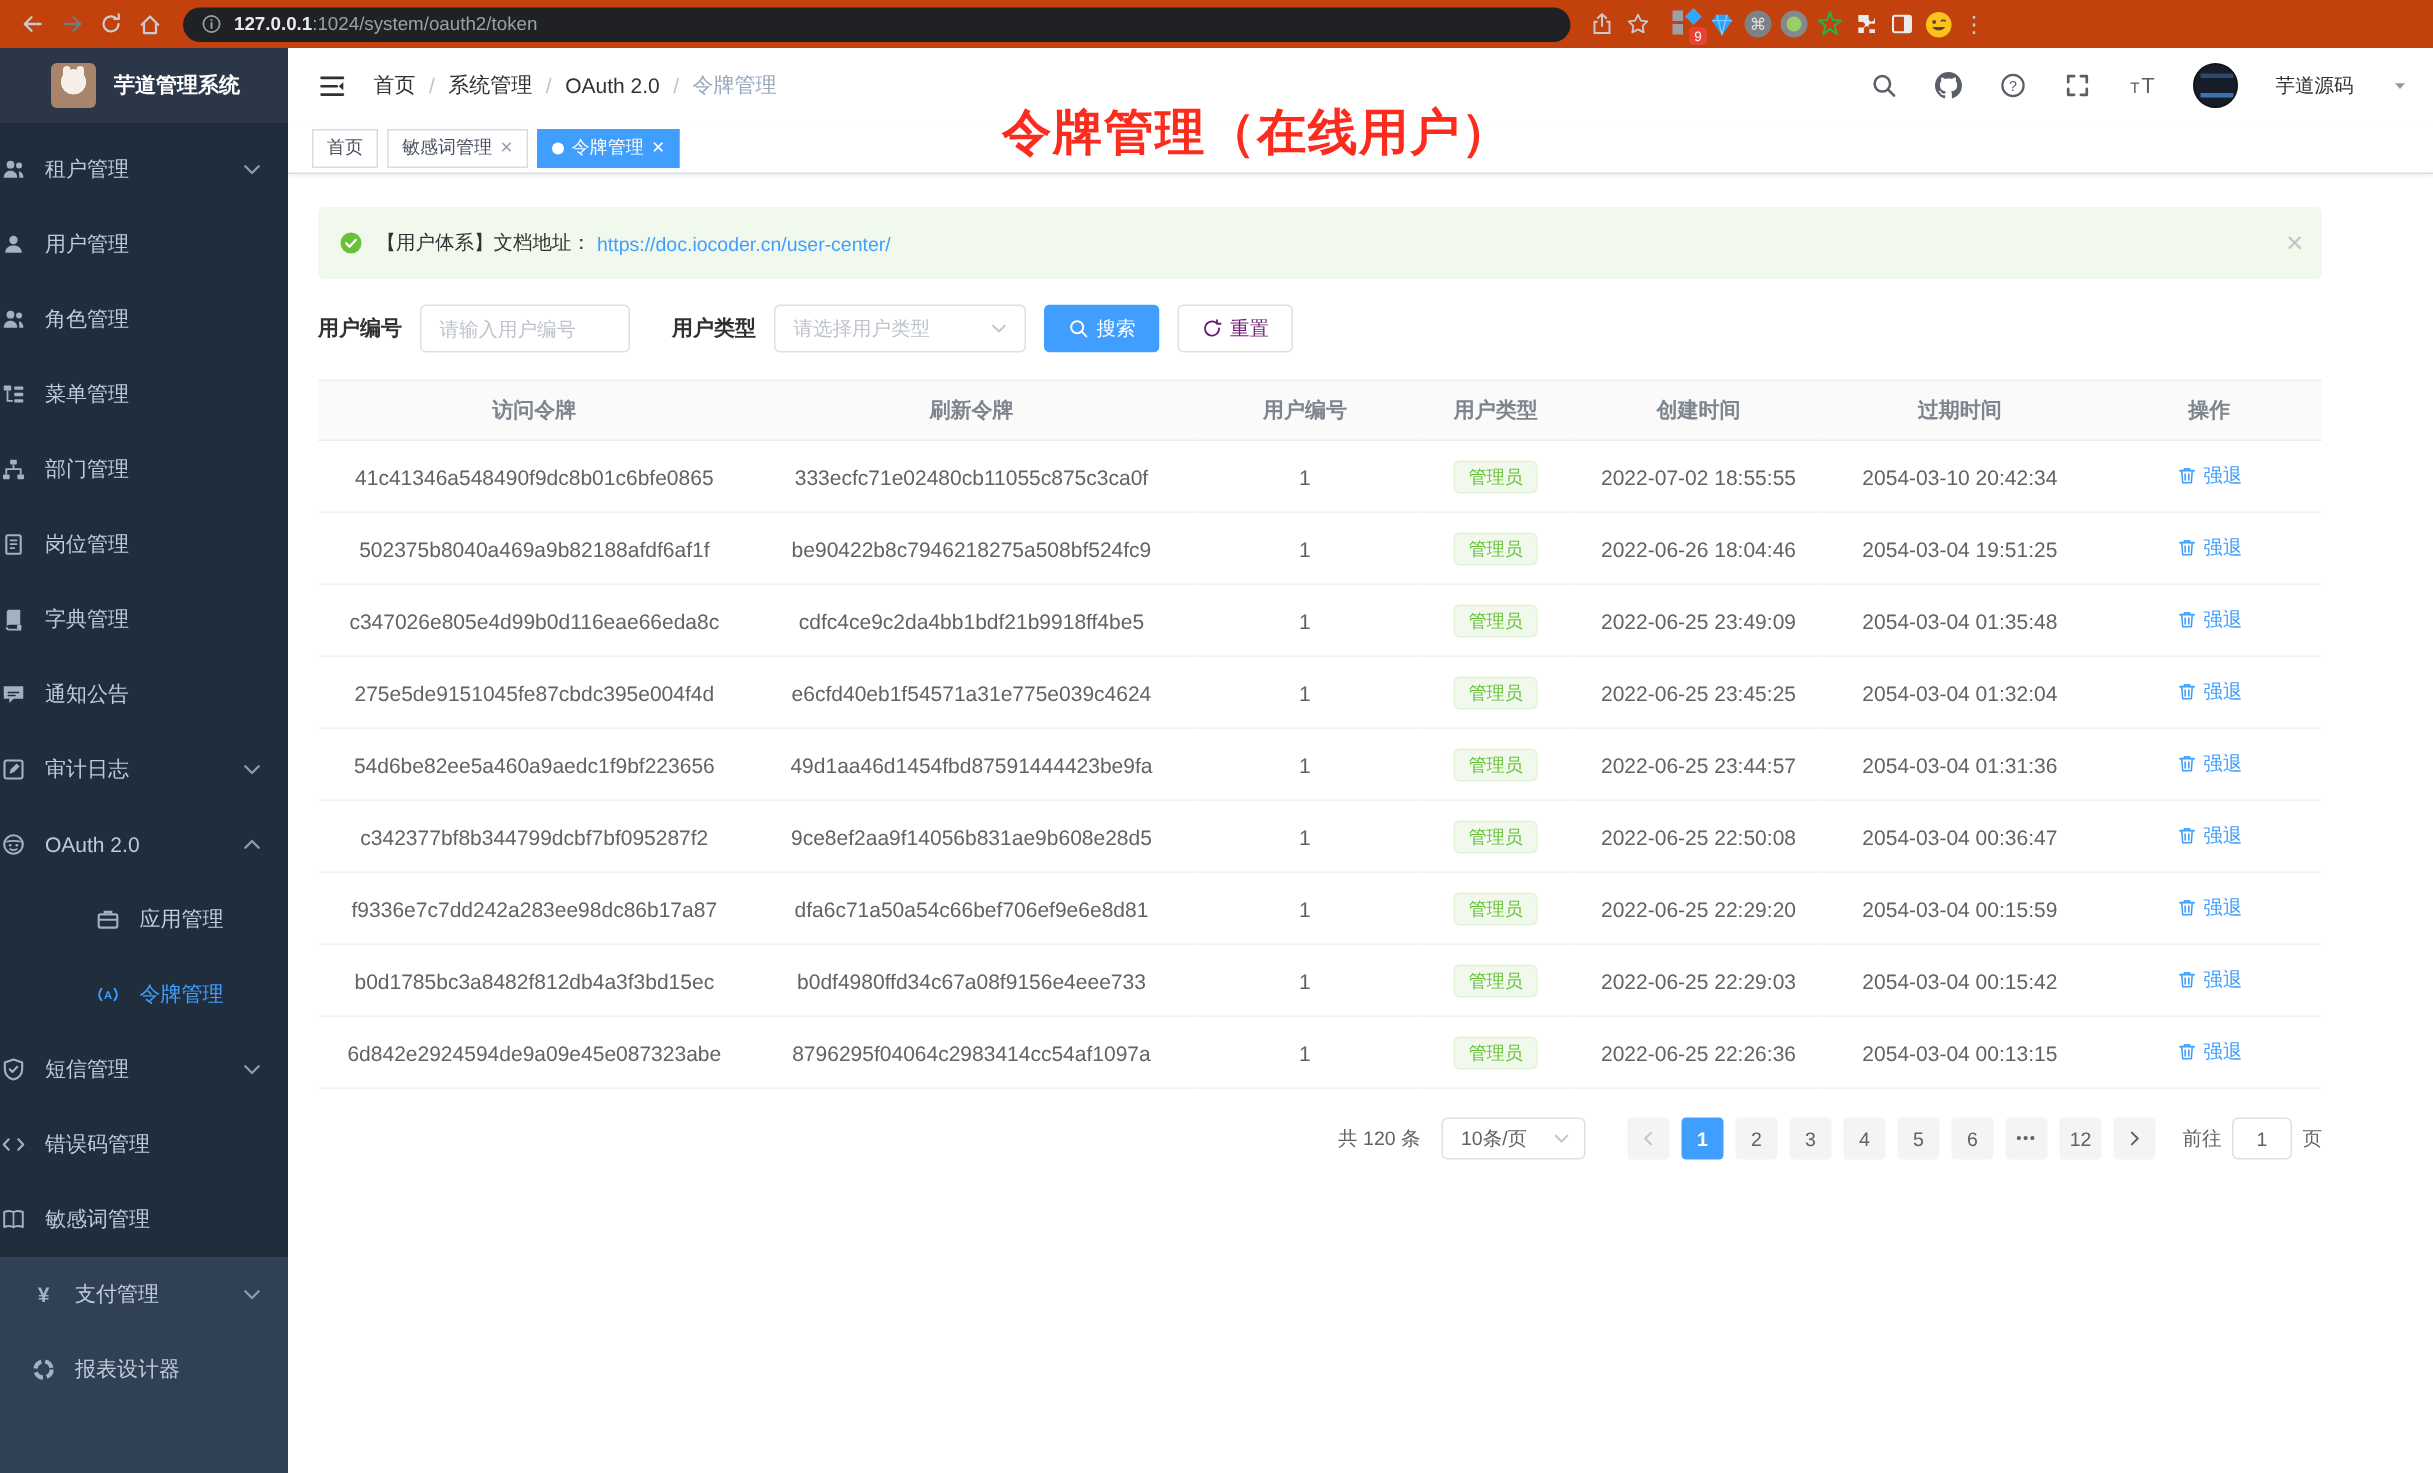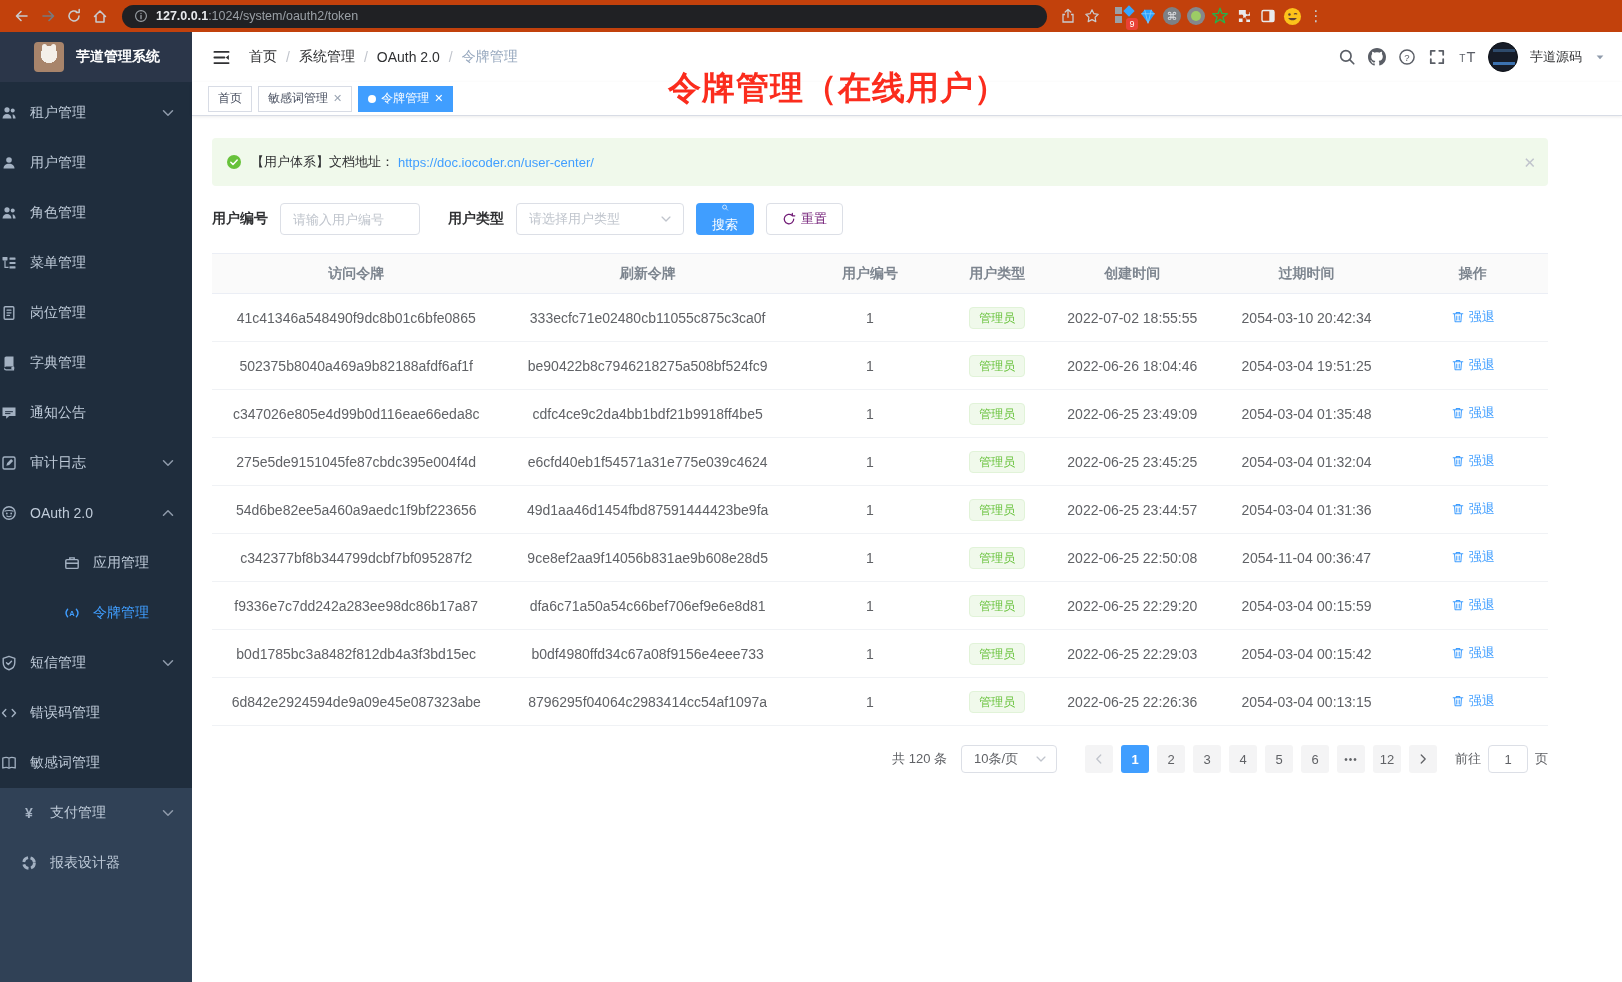--- a/index.html
+++ b/index.html
@@ -49,21 +49,21 @@
 
   
   .main { flex:1; display:flex; flex-direction:column; position:relative; background:#fff; min-width:0; }
 
   .navbar { height:50px; display:flex; align-items:center; padding:0 16px; background:#fff; flex-shrink:0; }
   .hamb { color:#303133; cursor:pointer; padding:4px; }
   .crumbs { display:flex; align-items:center; gap:9px; margin-left:14px; font-size:14px; }
   .crumb { color:#303133; cursor:pointer; }
   .crumb.last { color:#97a8be; cursor:default; }
   .csep { color:#c0c4cc; }
-  .nav-right { margin-left:auto; display:flex; align-items:center; gap:12px; color:#5a5e66; }
+  .nav-right { margin-left:auto; display:flex; align-items:center; gap:25px; color:#5a5e66; }
   .nicon { cursor:pointer; display:flex; align-items:center; }
   .avatar { width:30px; height:30px; border-radius:50%; background:#161c28; border:1px solid #0d1117; position:relative; overflow:hidden; cursor:pointer; }
   .avatar:before { content:""; position:absolute; left:4px; top:6px; width:22px; height:3px; background:#2e4a6b; }
   .avatar:after { content:""; position:absolute; left:4px; top:19px; width:22px; height:3px; background:#3c72b0; }
   .uname { font-size:13px; color:#303133; cursor:pointer; }
   .caret { color:#8f9bab; }
 
   .tagsbar { height:34px; background:#fff; border-bottom:1px solid #d8dce5; box-shadow:0 1px 3px rgba(0,0,0,.08); display:flex; align-items:center; padding:0 16px; gap:6px; flex-shrink:0; position:relative; z-index:2; }
   .tag { height:26px; border:1px solid #d8dce5; background:#fff; padding:0 9px; font-size:12px; color:#495060; display:inline-flex; align-items:center; gap:5px; cursor:pointer; }
   .tag .tx { font-size:11px; color:#9aa4b2; cursor:pointer; }
@@ -80,21 +80,21 @@
   .alert .close { position:absolute; right:12px; color:#c0c4cc; font-size:15px; cursor:pointer; line-height:1; }
   .alert .chk { margin-right:9px; }
 
   .filters { display:flex; align-items:center; margin:17px 0 0; font-size:14px; }
   .flabel { font-weight:bold; color:#303133; margin-right:12px; }
   .inp { width:140px; height:32px; border:1px solid #dcdfe6; border-radius:4px; padding:0 12px; font-size:13px; color:#606266; outline:none; font-family:inherit; }
   .inp::placeholder { color:#bfc4cc; }
   .fsel { width:168px; height:32px; border:1px solid #dcdfe6; border-radius:4px; padding:0 10px 0 12px; font-size:13px; color:#bfc4cc; display:flex; align-items:center; justify-content:space-between; cursor:pointer; margin-right:12px; }
   .gap28 { width:28px; }
   .btn { height:32px; border-radius:4px; font-size:13px; display:inline-flex; align-items:center; gap:5px; padding:0 15px; cursor:pointer; border:1px solid transparent; font-family:inherit; }
-  .btn-primary { background:#409eff; color:#fff;flex-direction:column; }
+  .btn-primary { background:#409eff; color:#fff; }
   .btn-plain { background:#fff; border-color:#dcdfe6; color:#701a75; margin-left:12px; }
 
   table.grid { width:100%; border-collapse:collapse; margin-top:18px; font-size:14px; color:#606266; table-layout:fixed; }
   .grid th { height:40px; background:#fafafa; color:#7d858f; font-weight:bold; font-size:14px; border-top:1px solid #ebeef5; border-bottom:1px solid #ebeef5; text-align:center; }
   .grid td { height:48px; border-bottom:1px solid #f0f2f5; text-align:center; white-space:nowrap; overflow:hidden; }
   .ubadge { display:inline-block; padding:2px 9px; font-size:12px; line-height:16px; color:#67c23a; background:#f0f9eb; border:1px solid #e1f3d8; border-radius:4px; }
   .kick { color:#409eff; display:inline-flex; align-items:center; gap:4px; font-size:13px; cursor:pointer; }
 
   .pagebar { display:flex; align-items:center; justify-content:flex-end; margin-top:19px; font-size:13px; color:#606266; }
   .ptotal { margin-right:14px; }
@@ -388,20 +388,28 @@
             </span>
           <span>角色管理</span>
         </div>
         <div class="mi lvl1">
           <span class="mic">
               <svg class="ic16">
                 <use href="#s-menu-tree"></use>
               </svg>
             </span>
           <span>菜单管理</span>
+        </div>
+        <div class="mi lvl1">
+          <span class="mic">
+              <svg class="ic16">
+                <use href="#s-dept"></use>
+              </svg>
+            </span>
+          <span>部门管理</span>
         </div>
         <div class="mi lvl1">
           <span class="mic">
               <svg class="ic16">
                 <use href="#s-post"></use>
               </svg>
             </span>
           <span>岗位管理</span>
         </div>
         <div class="mi lvl1">
@@ -714,21 +722,21 @@
                   </svg>
                   <span>强退</span>
                 </span></td>
           </tr>
           <tr>
             <td>c342377bf8b344799dcbf7bf095287f2</td>
               <td>9ce8ef2aa9f14056b831ae9b608e28d5</td>
               <td>1</td>
             <td><span class="ubadge">管理员</span></td>
             <td>2022-06-25 22:50:08</td>
-              <td>2054-11-04 00:36:47</td>
+              <td>2054-03-04 00:36:47</td>
             <td><span class="kick">
                   <svg class="ic14">
                     <use href="#s-trash"></use>
                   </svg>
                   <span>强退</span>
                 </span></td>
           </tr>
           <tr>
             <td>f9336e7c7dd242a283ee98dc86b17a87</td>
               <td>dfa6c71a50a54c66bef706ef9e6e8d81</td>

